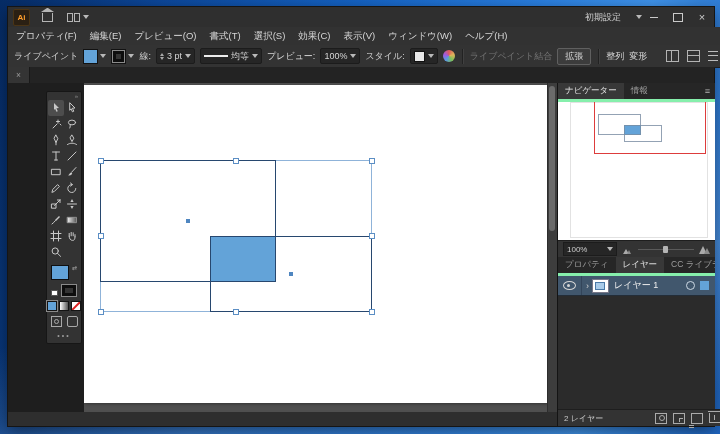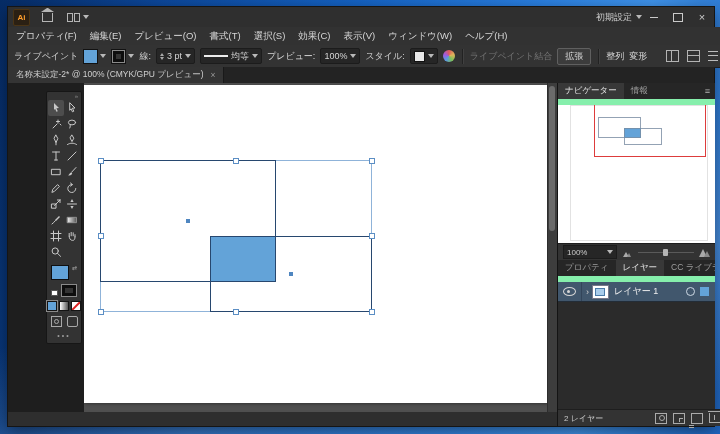--- a/index.html
+++ b/index.html
@@ -15,21 +15,21 @@
     box-shadow:0 0 0 1px #151515,0 5px 16px rgba(0,0,0,.5)}
   
   .titlebar{position:absolute;left:0;top:0;width:706px;height:20px;background:#2f2f2f;display:flex;align-items:center}
   .ai-logo{width:15px;height:15px;margin-left:5px;background:#2b2013;border:1px solid #4a3415;border-radius:2px;
     color:#ff9e2c;font-size:8px;font-weight:bold;display:flex;align-items:center;justify-content:center;flex:none}
   .home-icon{width:9px;height:8px;border:1px solid #b5b5b5;border-top:none;position:relative;margin-left:12px;flex:none}
   .home-icon::before{content:"";position:absolute;left:-2px;top:-5px;border-left:6px solid transparent;border-right:6px solid transparent;border-bottom:4px solid #b5b5b5;width:1px}
   .grid-icon{display:inline-flex;gap:1px;margin-left:14px}
   .grid-icon i{width:4px;height:7px;border:1px solid #b5b5b5}
   .caret{width:0;height:0;border-left:3px solid transparent;border-right:3px solid transparent;border-top:4px solid #b9b9b9;display:inline-block;flex:none}
-  .workspace{margin-left:auto;display:flex;align-items:center;gap:4px;font-size:9px;color:#cfcfcf}
+  .workspace{margin-left:auto;display:flex;align-items:center;gap:15px;font-size:9px;color:#cfcfcf}
   .searchbox{width:96px;height:14px;margin:0 12px;background:#262626;border:1px solid #4a4a4a;border-radius:2px;
     display:flex;align-items:center;padding:0 4px;flex:none}
   .searchbox input{flex:1;min-width:0;background:transparent;border:none;outline:none;color:#bbb;font-size:7.5px;font-family:inherit}
   .mag{width:6px;height:6px;border:1px solid #9a9a9a;border-radius:50%;position:relative;margin-right:3px;flex:none}
   .mag::after{content:"";position:absolute;left:5px;top:5px;width:4px;height:1px;background:#9a9a9a;transform:rotate(45deg);transform-origin:0 0}
   .winbtns{display:flex;height:100%}
   .winbtn{width:24px;height:100%;display:flex;align-items:center;justify-content:center;color:#cacaca;font-size:11px}
   .ic-min{width:8px;height:1px;background:#cacaca}
   .ic-max{width:8px;height:7px;border:1px solid #cacaca}
   
@@ -94,21 +94,21 @@
   .mode-icon.screen{border-radius:2px}
   .tb-dots{margin-top:5px;text-align:center;color:#9a9a9a;font-size:7px;letter-spacing:2px}
   
   .canvas{position:absolute;left:76px;top:0;width:473px;height:329px;background:#4f4f4f;overflow:hidden}
   .artboard{position:absolute;left:0;top:2px;width:464px;height:318px;background:#fff;box-shadow:1px 1px 3px rgba(0,0,0,.35)}
   .artwork{position:absolute;left:0;top:0}
   .vscroll{position:absolute;right:0;top:0;width:9px;height:329px;background:#3d3d3d;border-left:1px solid #2d2d2d}
   .vscroll .thumb{position:absolute;left:1px;top:3px;width:6px;height:145px;background:#6b6b6b;border-radius:3px}
   
   .rightpanel{position:absolute;left:549px;top:0;width:157px;height:343px;background:#2e2e2e;border-left:1px solid #141414}
-  .ptabs{height:16px;background:#262626;border-bottom:6px solid #86efac;display:flex;align-items:stretch;font-size:8.5px;white-space:nowrap;overflow:hidden}
+  .ptabs{height:16px;background:#262626;border-bottom:3px solid #86efac;display:flex;align-items:stretch;font-size:8.5px;white-space:nowrap;overflow:hidden}
   .ptab{display:flex;align-items:center;padding:0 7px;color:#9e9e9e}
   .ptab.active{background:#383838;color:#e4e4e4}
   .pmenu{margin-left:auto;align-self:center;margin-right:5px;color:#b5b5b5;font-size:9px}
   .nav-content{position:relative;height:138px;background:#fff;overflow:hidden}
   .nav-bottom{height:16px;background:#333;border-top:1px solid #1e1e1e;display:flex;align-items:center;gap:5px;padding:0 5px}
   .nav-zoom{width:46px;height:12px;background:#262626;border:1px solid #1c1c1c;display:flex;align-items:center;justify-content:space-between;padding:0 3px;font-size:8px;color:#ccc;flex:none}
   .mtn{position:relative;width:11px;height:9px;flex:none}
   .mtn i{position:absolute;bottom:0;width:0;height:0;border-style:solid;border-color:transparent;display:block}
   .mtn.small i.a{left:1px;border-width:0 3px 5px 3px;border-bottom-color:#aaa}
   .mtn.small i.b{left:5px;border-width:0 2.5px 4px 2.5px;border-bottom-color:#8b8b8b}
@@ -235,21 +235,20 @@
     <span>変形</span>
     <span class="cb-icons">
       <span class="doc-grid"></span>
       <span class="stack-icon"></span>
       <span class="hamburger"></span>
     </span>
   </div>
 
   <div class="tabbar">
     <div class="doctab">
-      <span>名称未設定-2* @ 100% (CMYK/GPU プレビュー)</span>
       <span class="close">×</span>
     </div>
   </div>
 
   <div class="main">
 
     <div class="dock-left">
       <div class="toolbar">
         <div class="toolbar-header">»</div>
         <div class="tools">

